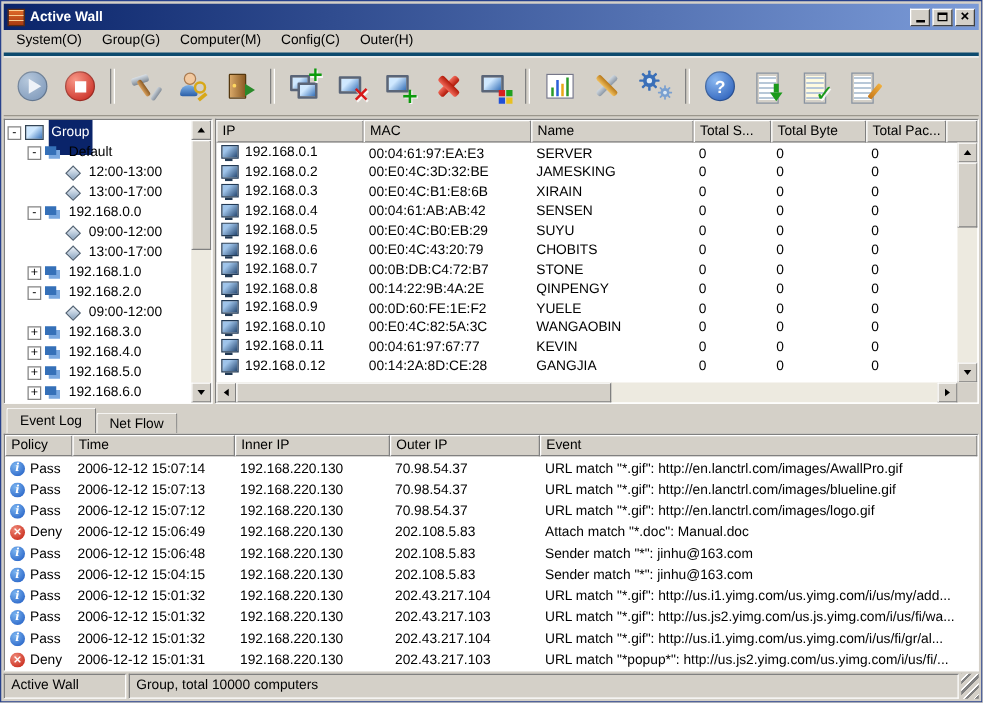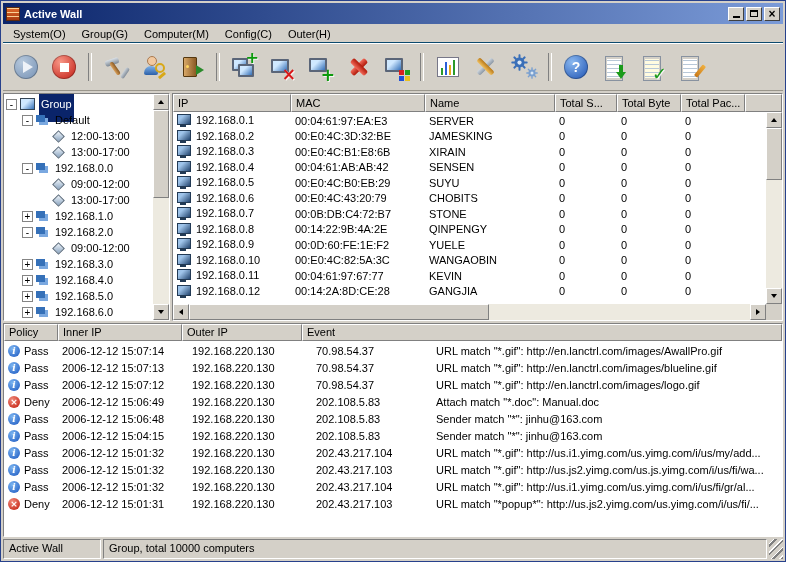--- a/index.html
+++ b/index.html
@@ -10,21 +10,21 @@
   .titlebar{flex:0 0 21px;background:linear-gradient(to right,#0A246A,#7B9BD8);display:flex;align-items:center;padding:0 3px;gap:4px}
   .app-icon{width:14px;height:14px;flex:0 0 14px;background:linear-gradient(#e06a2a,#a83a10);border:1px solid #5a2a10;box-sizing:border-box;background-image:repeating-linear-gradient(to bottom,rgba(255,220,160,.9) 0 1px,transparent 1px 4px),linear-gradient(#e06a2a,#a83a10)}
   .title-text{color:#fff;font-weight:bold;flex:1;white-space:nowrap;overflow:hidden}
   .cap-btns{display:flex;gap:2px}
   .cap-btn{width:16px;height:14px;background:#D4D0C8;border:1px solid;border-color:#fff #404040 #404040 #fff;box-sizing:border-box;display:flex;align-items:center;justify-content:center}
   .glyph-min{width:7px;height:2px;background:#000;margin-top:6px}
   .glyph-max{width:8px;height:7px;border:1px solid #000;border-top-width:2px;box-sizing:border-box}
   .glyph-close::before{content:"×";font-size:12px;font-weight:bold;line-height:10px}
 
   
-  .menubar{flex:0 0 18px;display:flex;align-items:flex-end;padding-left:2px;border-bottom:1px solid #0c4a6e}
+  .menubar{flex:0 0 18px;display:flex;align-items:flex-start;padding-left:2px;border-bottom:3px solid #0c4a6e}
   .menu-item{padding:2px 8px;white-space:nowrap}
 
   
   .toolbar{flex:0 0 46px;display:flex;align-items:center;padding-left:4px;border-top:1px solid #fff;border-bottom:1px solid #9a968c}
   .tb-btn{width:38px;height:36px;display:flex;align-items:center;justify-content:center;flex:0 0 38px}
   .tb-sep{width:2px;height:28px;margin:0 5px;border-left:1px solid #808080;border-right:1px solid #fff;flex:0 0 2px}
   .tb-ico{display:inline-flex;align-items:center;justify-content:center}
   .circ{border-radius:50%;width:24px;height:24px;display:inline-flex;align-items:center;justify-content:center;box-shadow:inset 0 0 0 1px rgba(0,0,0,.25)}
   .tri{width:0;height:0;border-left:10px solid #eef2f8;border-top:6px solid transparent;border-bottom:6px solid transparent;margin-left:3px}
   .sqr{width:9px;height:9px;background:#fff}
@@ -50,21 +50,21 @@
   .ti-computer{width:13px;height:10px;border:1px solid #345;background:linear-gradient(135deg,#cfe8ff 40%,#3570b8);margin-right:4px}
   .ti-group{width:9px;height:7px;background:#3570b8;box-shadow:3px 3px 0 0 #7aa8e0;margin:-3px 8px 0 0}
   .ti-time{width:7px;height:7px;border:1px solid #567;background:linear-gradient(135deg,#eef4fa,#8aa4c0);transform:rotate(45deg);margin:0 6px 0 2px}
   .tree-label{padding:12px 2px}
   .tree-label.sel{background:#0A246A;color:#fff}
 
   .table-panel{flex:1;background:#fff;border:1px solid;border-color:#808080 #fff #fff #808080;box-sizing:border-box;display:flex;flex-direction:column;overflow:hidden}
   .chead{display:flex;flex:0 0 18px}
   .chead-cell{background:#D4D0C8;border:1px solid;border-color:#fff #808080 #808080 #fff;box-sizing:border-box;padding:2px 4px;overflow:hidden;white-space:nowrap;flex:0 0 auto}
   .chead-fill{flex:1 1 auto}
-  .c-ip{width:118px}.c-mac{width:134px}.c-name{width:130px}.c-ts{width:62px}.c-tb{width:64px}.c-tp{width:64px}
+  .c-ip{width:118px}.c-mac{width:134px}.c-name{width:130px}.c-ts{width:62px}.c-tb{width:76px}.c-tp{width:64px}
   .cbody{flex:1;display:flex;overflow:hidden}
   .crows{flex:1;overflow:hidden;padding-top:1px}
   .crow{display:flex;height:15.5px;align-items:center}
   .ccell{box-sizing:border-box;padding:0 4px;overflow:hidden;white-space:nowrap;flex:0 0 auto}
   .ccell.c-ip{display:flex;align-items:flex-start}
   .pc-ico{width:12px;height:9px;border:1px solid #223a55;background:linear-gradient(135deg,#9fc4ea 30%,#23456f);position:relative;margin:0 5px 2px 0;flex:0 0 auto;display:inline-block}
   .pc-ico::after{content:"";position:absolute;left:2px;bottom:-3px;width:6px;height:2px;background:#223a55}
 
   
   .vscroll{flex:0 0 16px;background:#EDEAE0;display:flex;flex-direction:column}
@@ -642,26 +642,34 @@
             <span class="sb-hthumb" style="left:0;width:300px"></span>
           </span>
         <span class="sb-btn">
             <span class="arr arr-right"></span>
           </span>
         <span class="sb-corner"></span>
       </div>
     </div>
   </div>
 
+  <div class="tab-strip">
+
+      <span class="tab active">Event Log</span>
+
+      <span class="tab">Net Flow</span>
+
+  </div>
 
   <div class="event-panel">
     <div class="ehead">
 
         <span class="ehead-cell e-pol">Policy</span>
 
+        <span class="ehead-cell e-time">Time</span>
 
         <span class="ehead-cell e-in">Inner IP</span>
 
         <span class="ehead-cell e-out">Outer IP</span>
 
         <span class="ehead-cell e-event">Event</span>
 
     </div>
     <div class="erows">
 

